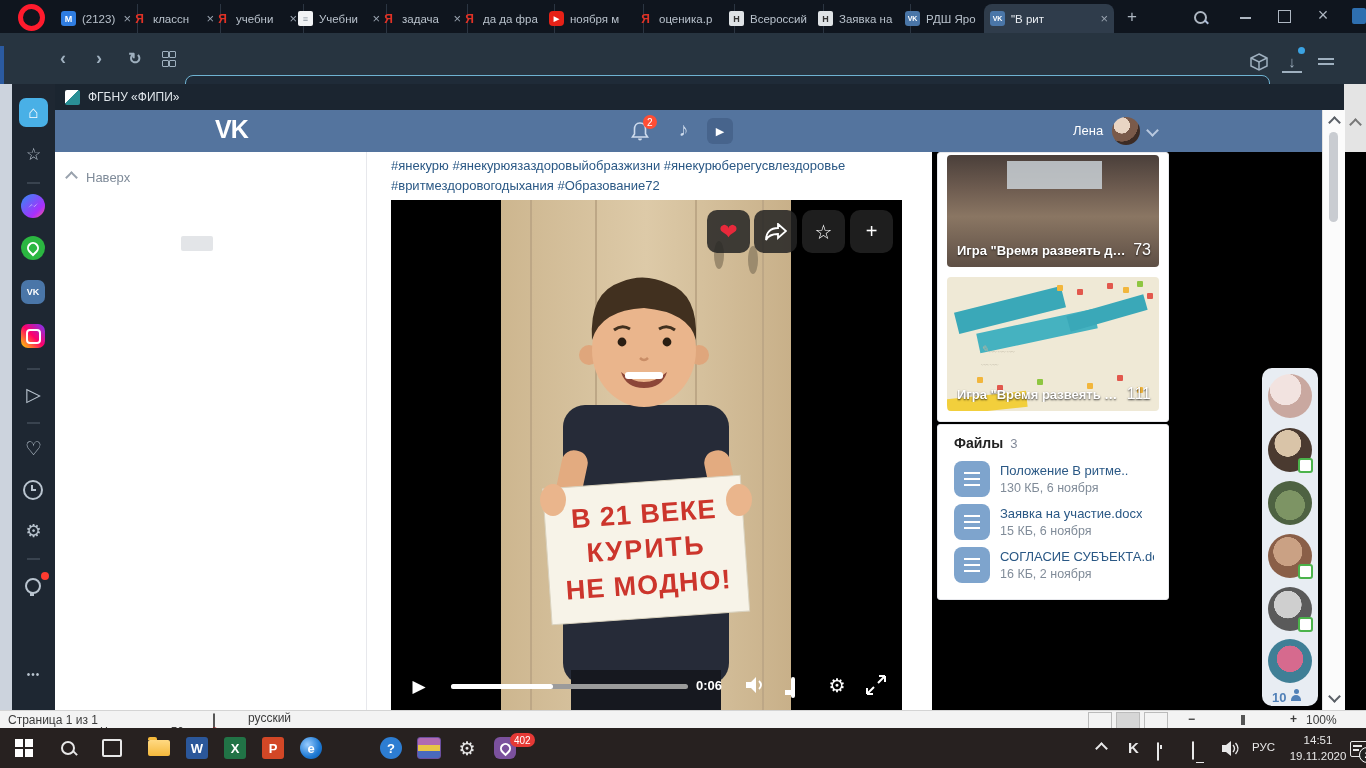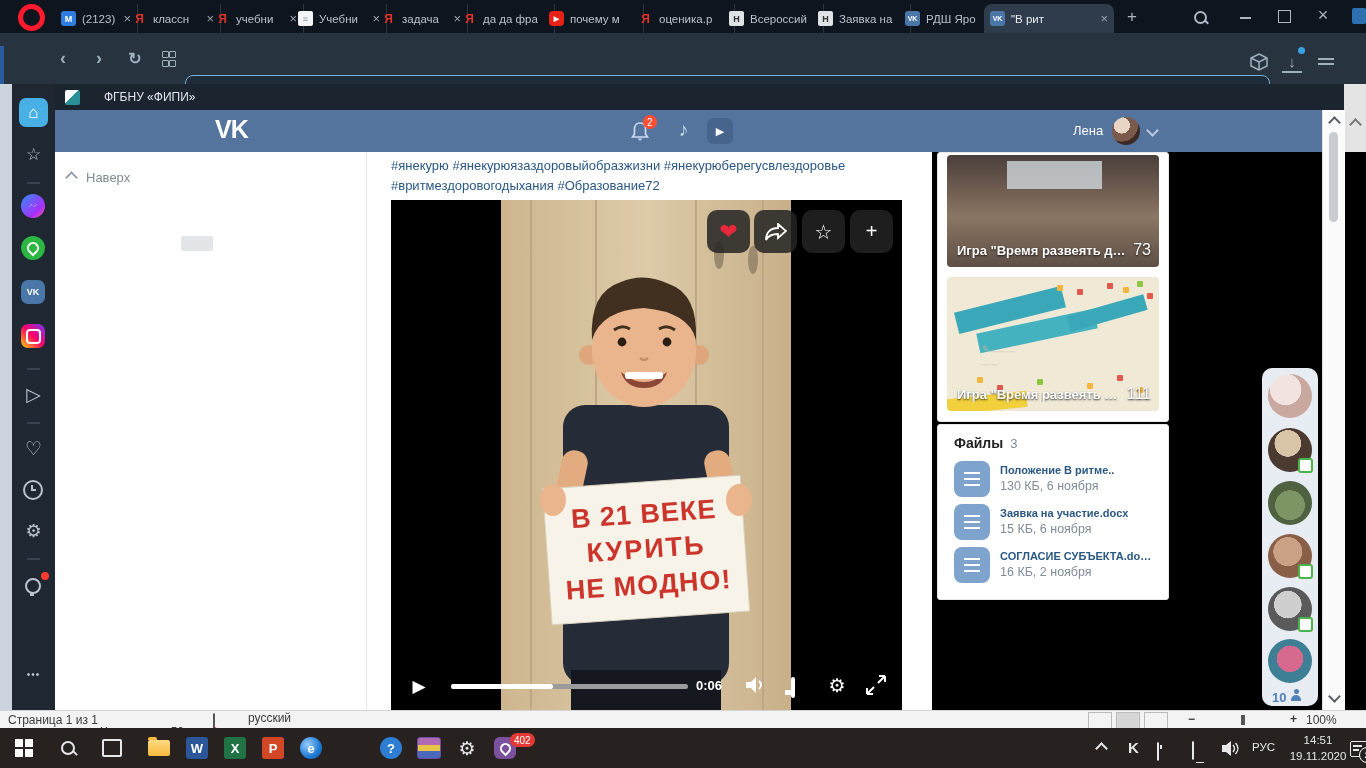--- a/index.html
+++ b/index.html
@@ -109,21 +109,21 @@
   .card{background:#fff;border:1px solid #e7e8ec;border-radius:3px}
   .thumb{border-radius:4px;overflow:hidden}
   .thumbcap{position:absolute;left:10px;bottom:8px;right:8px;display:flex;align-items:baseline;
     color:#fff;text-shadow:0 1px 2px rgba(0,0,0,.8)}
   .tcap-t{font-size:13px;font-weight:bold;overflow:hidden;white-space:nowrap;flex:1}
   .tcap-n{font-size:16px;margin-left:6px}
   .scthead{font-size:14px;color:#222;font-weight:bold}
   .sctcount{font-size:13px;color:#828a99;margin-left:7px;font-weight:normal}
   .docic{width:36px;height:36px;background:#7ea4cd;border-radius:8px}
   .docic i{display:block;width:16px;height:2px;background:#fff;margin:2px auto}
-  .fname{color:#2a5885;font-size:11px;font-weight:bold;white-space:nowrap;overflow:hidden}
+  .fname{color:#2a5885;font-size:13px;font-weight:normal;white-space:nowrap;overflow:hidden}
   .fmeta{color:#818c99;font-size:12.5px}
   .contact-av{width:36px;height:36px;border-radius:50%;background:radial-gradient(circle at 50% 40%,#fff 0 28%,#1f4fa0 30%);border:1px solid #ccd;position:relative}
   .contact-av:after{content:"~";position:absolute;left:10px;top:2px;color:#e8d44d;font-weight:bold}
 
   
   .friends{left:1262px;top:368px;width:56px;height:338px;background:#e8edf3;border-radius:10px}
   .fav-a{left:6px;width:44px;height:44px;border-radius:50%}
   .online{position:absolute;right:-1px;bottom:-1px;width:11px;height:11px;border:2px solid #4bb34b;background:#fff;border-radius:3px}
   .fcount{color:#5181b8;font-size:13px;font-weight:bold}
   .person{width:10px;height:6px;border-radius:5px 5px 0 0;background:#5181b8;position:relative}
@@ -193,21 +193,21 @@
       <span class="fv fv-ya">Я</span>
       <span class="tab-label">задача</span>
       <span class="tab-close">×</span>
     </div>
     <div class="ab tab" style="left:456px;width:86px">
       <span class="fv fv-ya">Я</span>
       <span class="tab-label">да да фра</span>
     </div>
     <div class="ab tab" style="left:543px;width:88px">
       <span class="fv fv-yt">▶</span>
-      <span class="tab-label">почему м</span>
+      <span class="tab-label">ноября м</span>
     </div>
     <div class="ab tab" style="left:632px;width:90px">
       <span class="fv fv-ya">Я</span>
       <span class="tab-label">оценика.р</span>
     </div>
     <div class="ab tab" style="left:723px;width:88px">
       <span class="fv fv-nika">Н</span>
       <span class="tab-label">Всероссий</span>
     </div>
     <div class="ab tab" style="left:812px;width:86px">
@@ -264,21 +264,21 @@
       <line x1="9" y1="9" x2="9" y2="17" stroke="#9fb0bf" stroke-width="1.5"></line>
     </svg>
     <div class="ab ctr" style="left:1282px;top:18px;width:20px;height:20px;color:#9fb0bf;font-size:15px;border-bottom:2px solid #9fb0bf">↓</div>
     <span class="ab bluedot" style="left:1298px;top:14px"></span>
     <div class="ab sliders" style="left:1318px;top:22px">
         <i></i>
         <i></i>
       </div>
   </div>
 
-  <div class="ab bkbar fx" style="gap:24px;padding-left:10px">
+  <div class="ab bkbar fx" style="gap:8px;padding-left:10px">
     <span class="bkfav"></span>
     <span class="bktext">ФГБНУ «ФИПИ»</span>
   </div>
 
   <div class="ab wordL"></div>
   <div class="ab wordLblue"></div>
   <div class="ab wordR">
     <span class="chv chv-up ab" style="left:7px;top:36px;color:#777"></span>
   </div>
   <div class="ab wordRthumb"></div>

